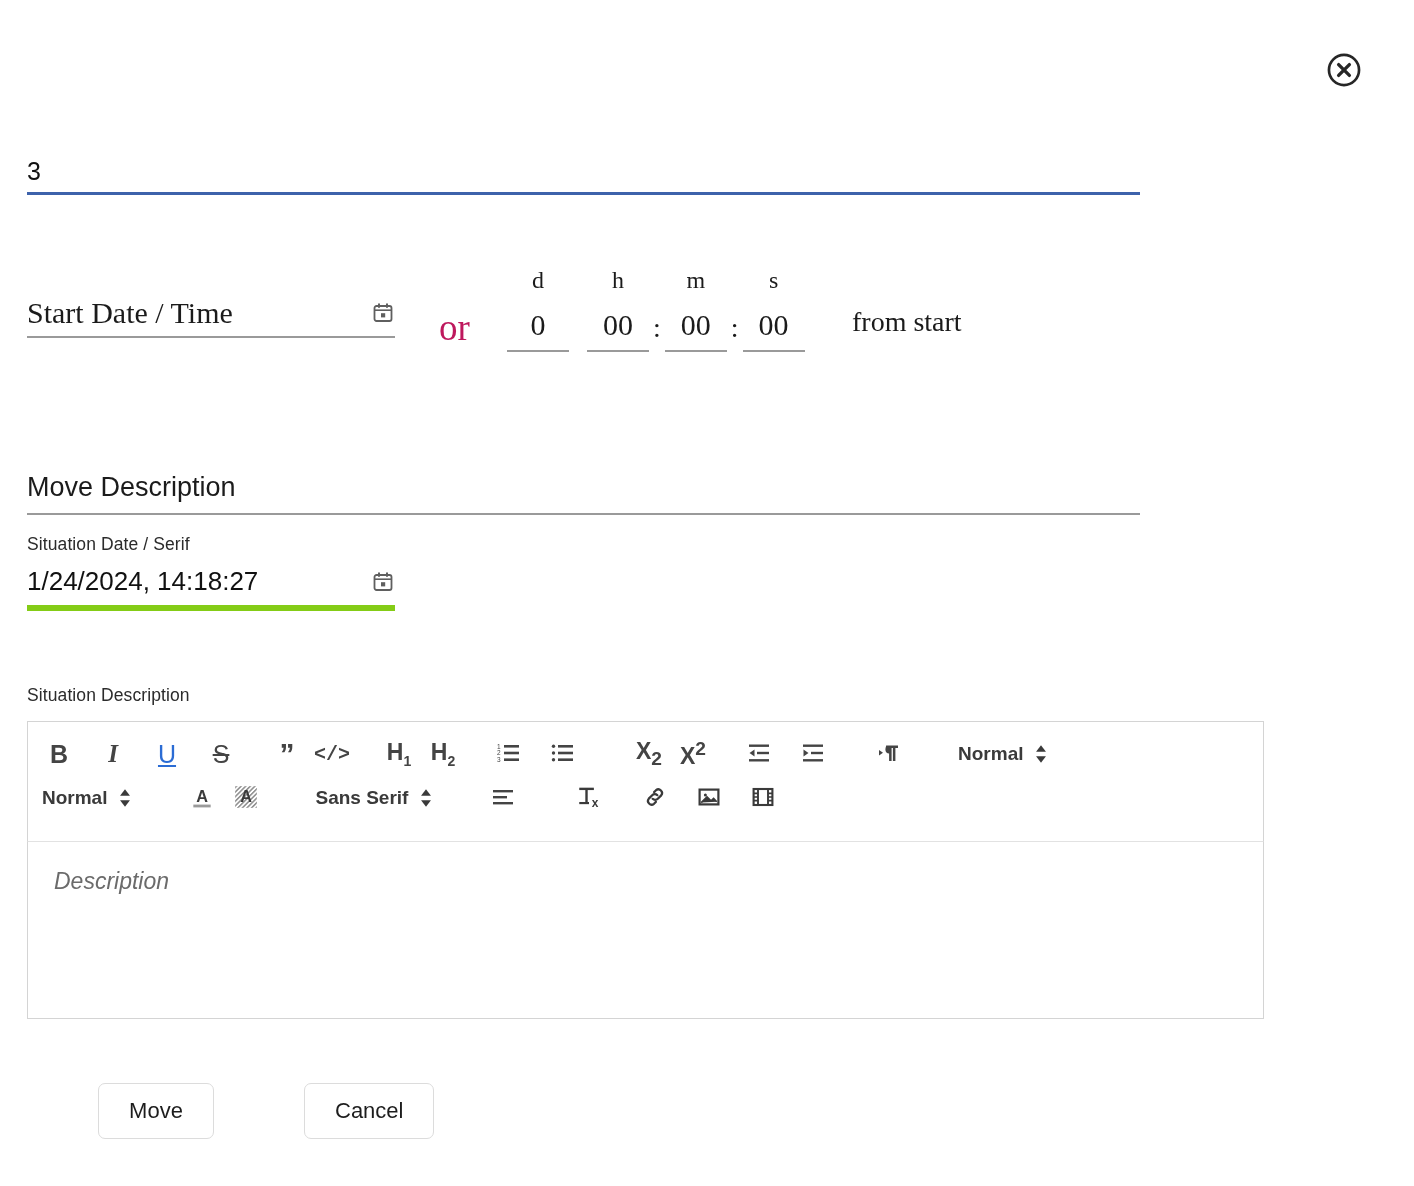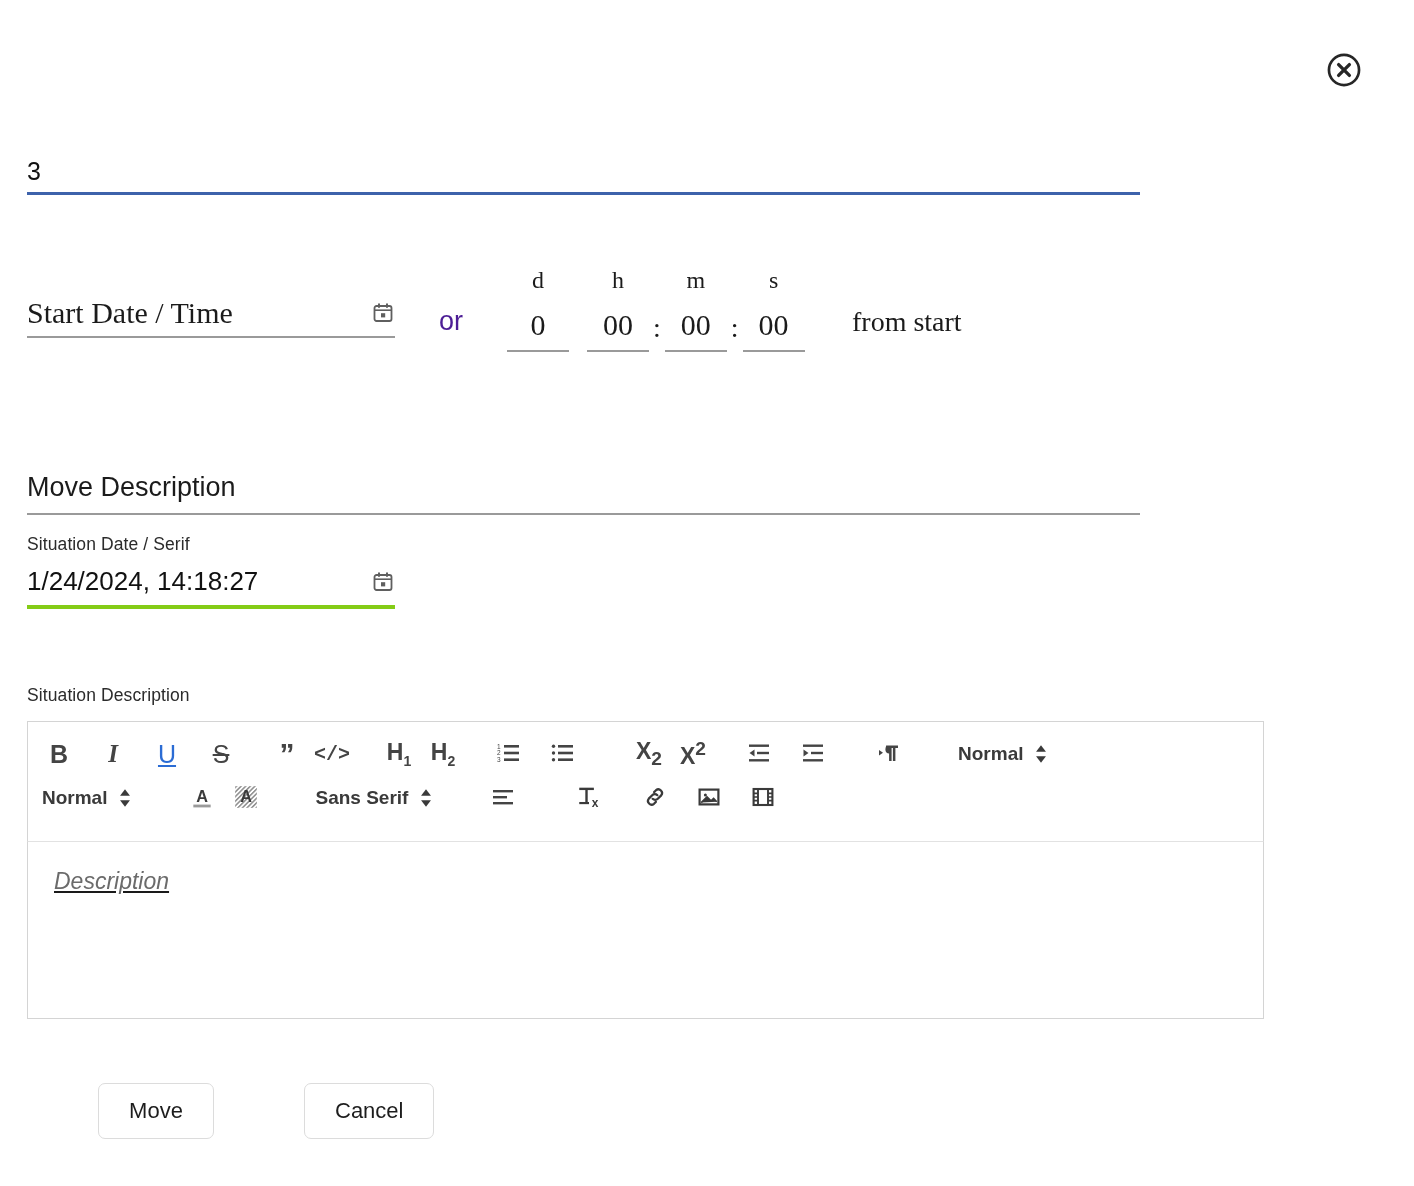--- a/index.html
+++ b/index.html
@@ -93,23 +93,23 @@
     font-size: 30px;
     color: #1b1b1b;
     line-height: 1;
   }
   .cal-icon { line-height: 0; display: inline-block; padding-bottom: 3px; }
 
   .or-word {
     position: absolute;
     left: 412px;
     top: 38px;
-    font-family: Liberation Sans, sans-serif;
-    font-size: 27px;
-    color: #4c1d95;
+    font-family: Liberation Serif, serif;
+    font-size: 37px;
+    color: #be185d;
   }
 
   .dur-group {
     position: absolute;
     left: 480px;
     top: 0;
     display: flex;
     align-items: flex-end;
   }
   .dur-unit { display: flex; flex-direction: column; align-items: center; }
@@ -175,21 +175,21 @@
 
   
   .sit-dt-block {
     position: absolute;
     left: 27px;
     top: 535px;
     width: 368px;
   }
   .sit-dt-row {
     margin-top: 12px;
-    border-bottom: 4px solid #84cc16;
+    border-bottom: 6px solid #84cc16;
     display: flex;
     align-items: flex-end;
     justify-content: space-between;
     padding-bottom: 8px;
   }
   .sit-dt-value {
     border: 0;
     outline: none;
     background: transparent;
     font-family: "Liberation Sans", sans-serif;
@@ -272,21 +272,20 @@
     line-height: 0;
   }
 
   .editor-body {
     border: 1px solid #d4d4d4;
     border-top: 0;
     height: 177px;
     box-sizing: border-box;
     padding: 26px 26px;
     font-size: 23px;
-    text-decoration: underline;
   }
   .editor-placeholder {
     font-style: italic;
     color: #6b6b6b;
     font-size: 23px;
   }
 
   
   .footer {
     position: absolute;

